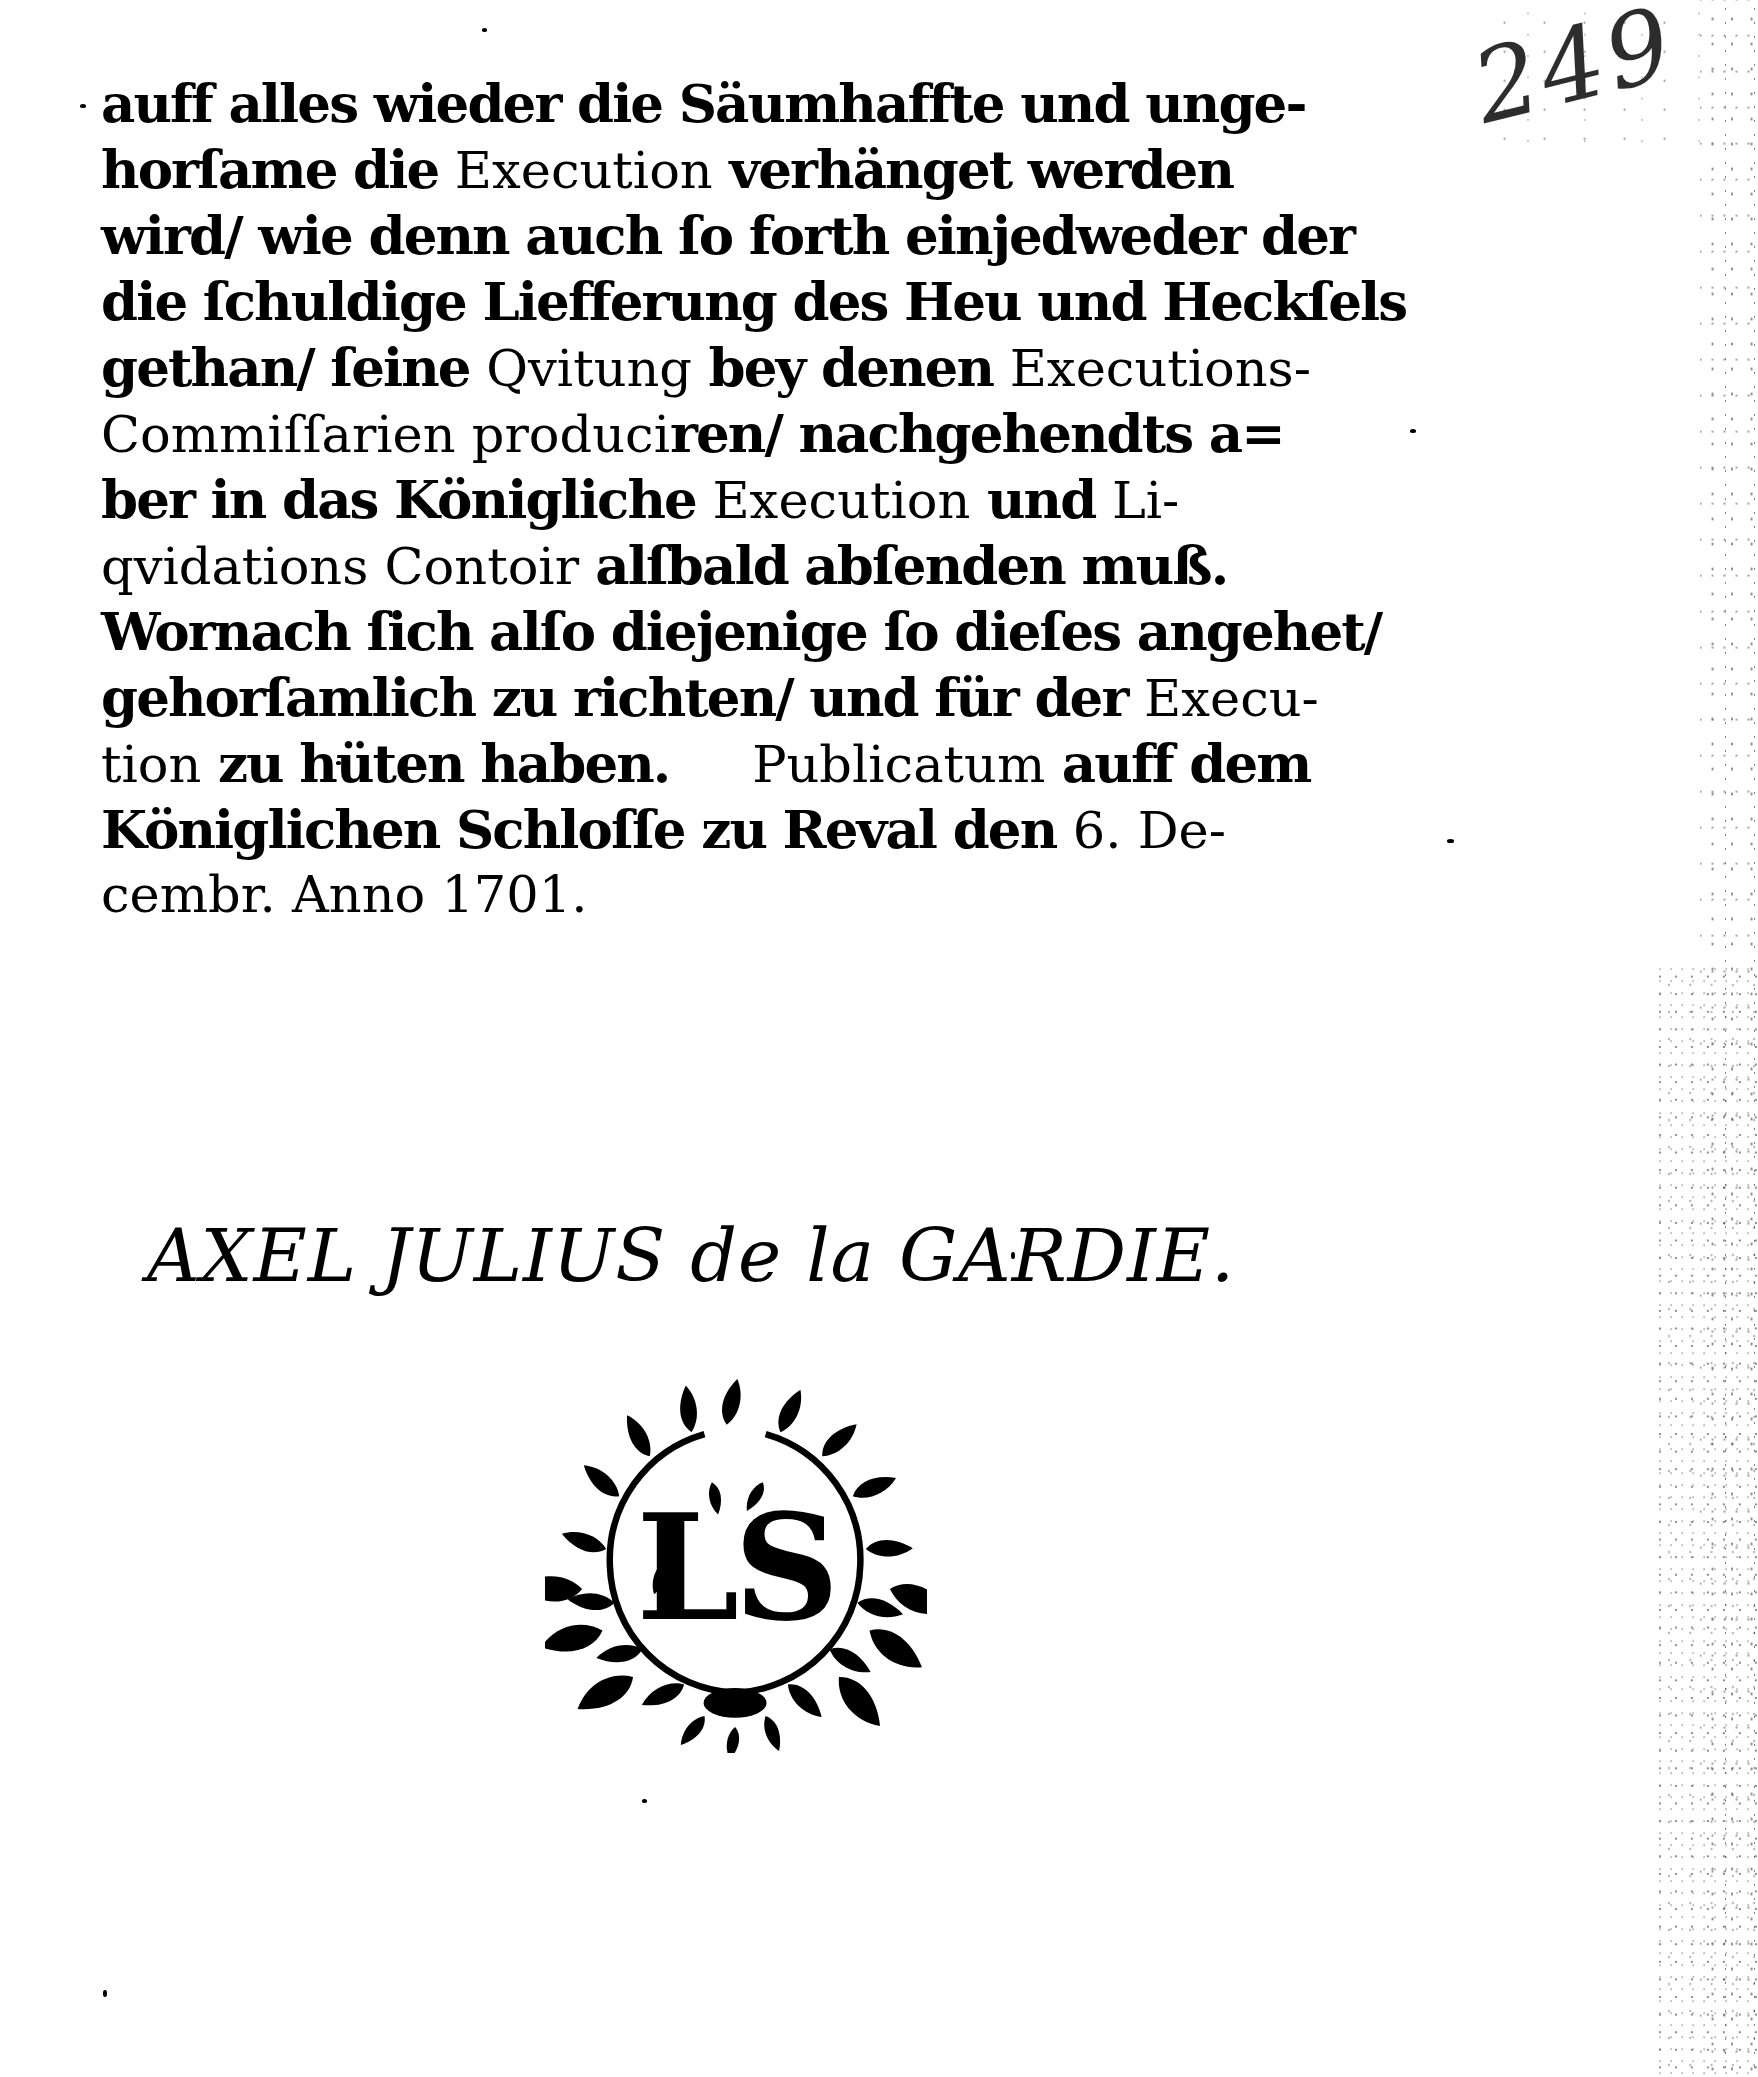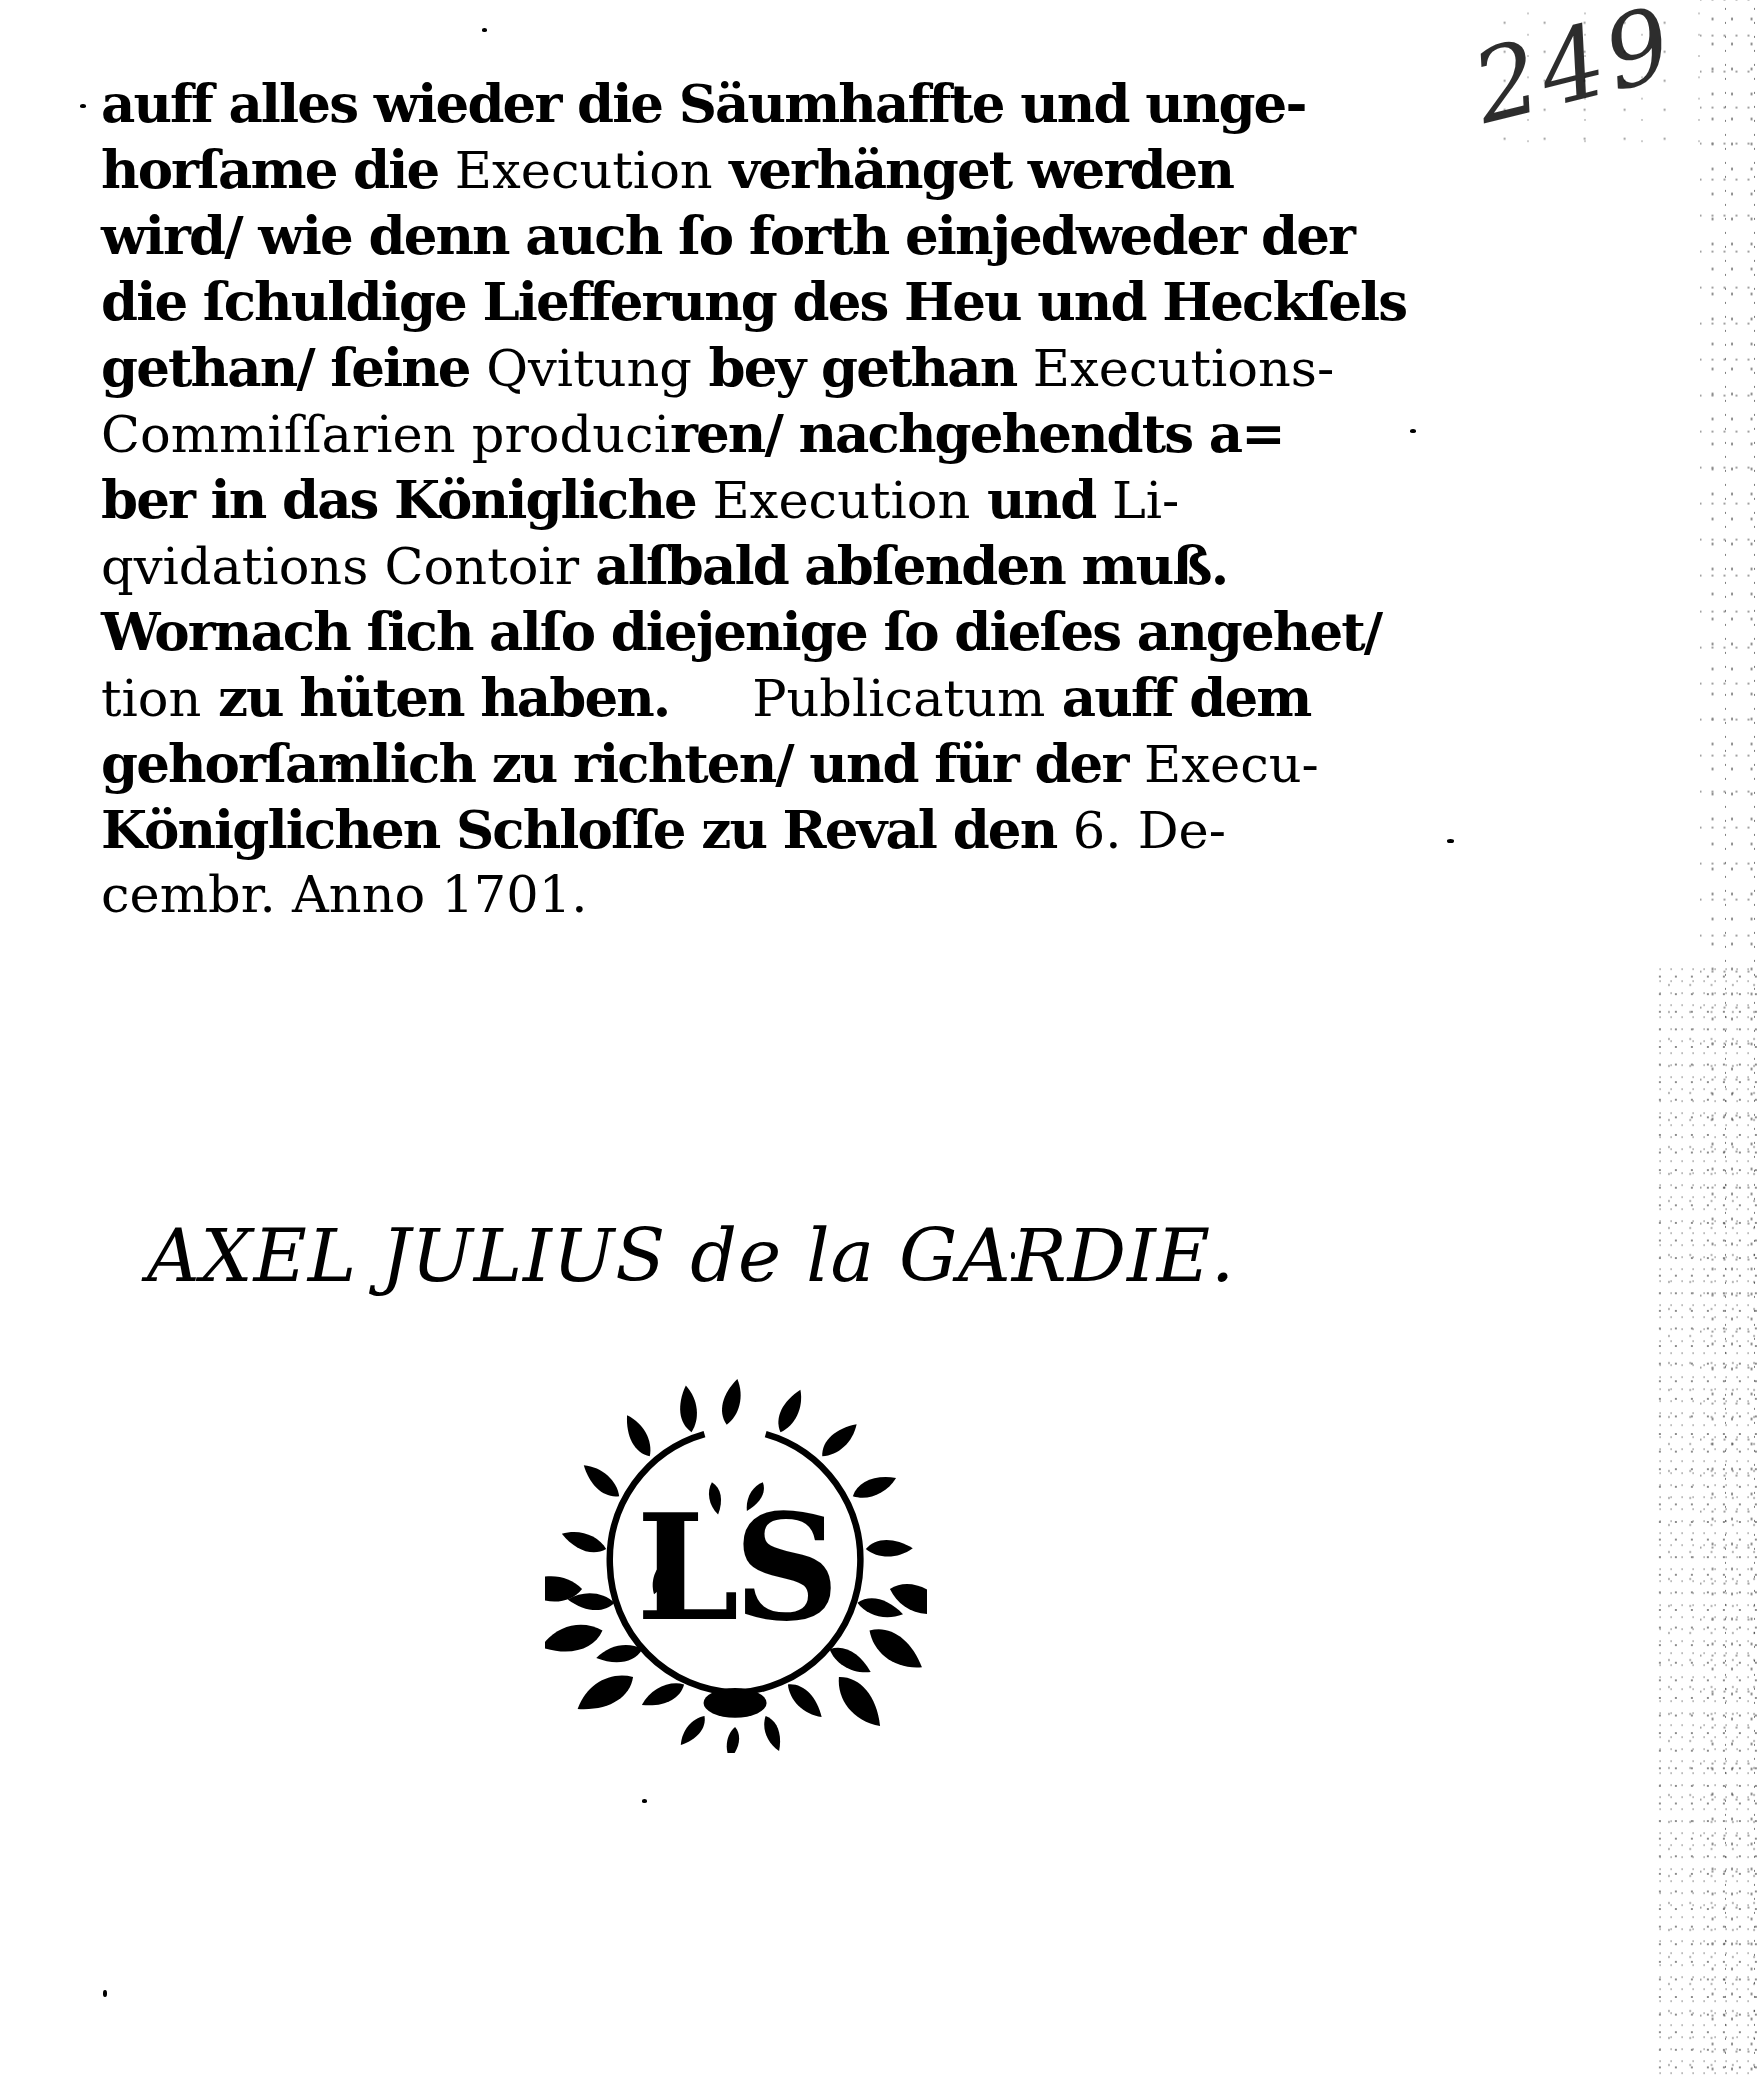--- a/index.html
+++ b/index.html
@@ -133,27 +133,27 @@
 
 <div class="scan-page">
 
   <div class="folio-number">249</div>
 
   <div class="text-block">
     <div class="line"><span class="f">auff alles wieder die Säumhaffte und unge-</span></div>
     <div class="line"><span class="f">horſame die </span><span class="a">Execution</span><span class="f"> verhänget werden</span></div>
     <div class="line"><span class="f">wird/ wie denn auch ſo forth einjedweder der</span></div>
     <div class="line"><span class="f">die ſchuldige Liefferung des Heu und Heckſels</span></div>
-    <div class="line"><span class="f">gethan/ ſeine </span><span class="a">Qvitung</span><span class="f"> bey gethan </span><span class="a">Executions-</span></div>
+    <div class="line"><span class="f">gethan/ ſeine </span><span class="a">Qvitung</span><span class="f"> bey denen </span><span class="a">Executions-</span></div>
     <div class="line"><span class="a">Commiſſarien produci</span><span class="f">ren/ nachgehendts a=</span></div>
     <div class="line"><span class="f">ber in das Königliche </span><span class="a">Execution</span><span class="f"> und </span><span class="a">Li-</span></div>
     <div class="line"><span class="a">qvidations Contoir </span><span class="f">alſbald abſenden muß.</span></div>
     <div class="line"><span class="f">Wornach ſich alſo diejenige ſo dieſes angehet/</span></div>
+    <div class="line"><span class="f">gehorſamlich zu richten/ und für der </span><span class="a">Execu-</span></div>
     <div class="line"><span class="a">tion</span><span class="f"> zu hüten haben.     </span><span class="a">Publicatum</span><span class="f"> auff dem</span></div>
-    <div class="line"><span class="f">gehorſamlich zu richten/ und für der </span><span class="a">Execu-</span></div>
     <div class="line"><span class="f">Königlichen Schloſſe zu Reval den </span><span class="a">6. De-</span></div>
     <div class="line"><span class="a">cembr. Anno 1701.</span></div>
   </div>
 
   <div class="signature">AXEL JULIUS de la GARDIE.</div>
 
   <div class="seal-wrap">
     <svg width="382" height="382" viewBox="0 0 412 412">
       <defs>
         <path id="lf" d="M0 0 C 13 -11 17 -32 8 -50 C -7 -33 -11 -13 0 0 Z"></path>

